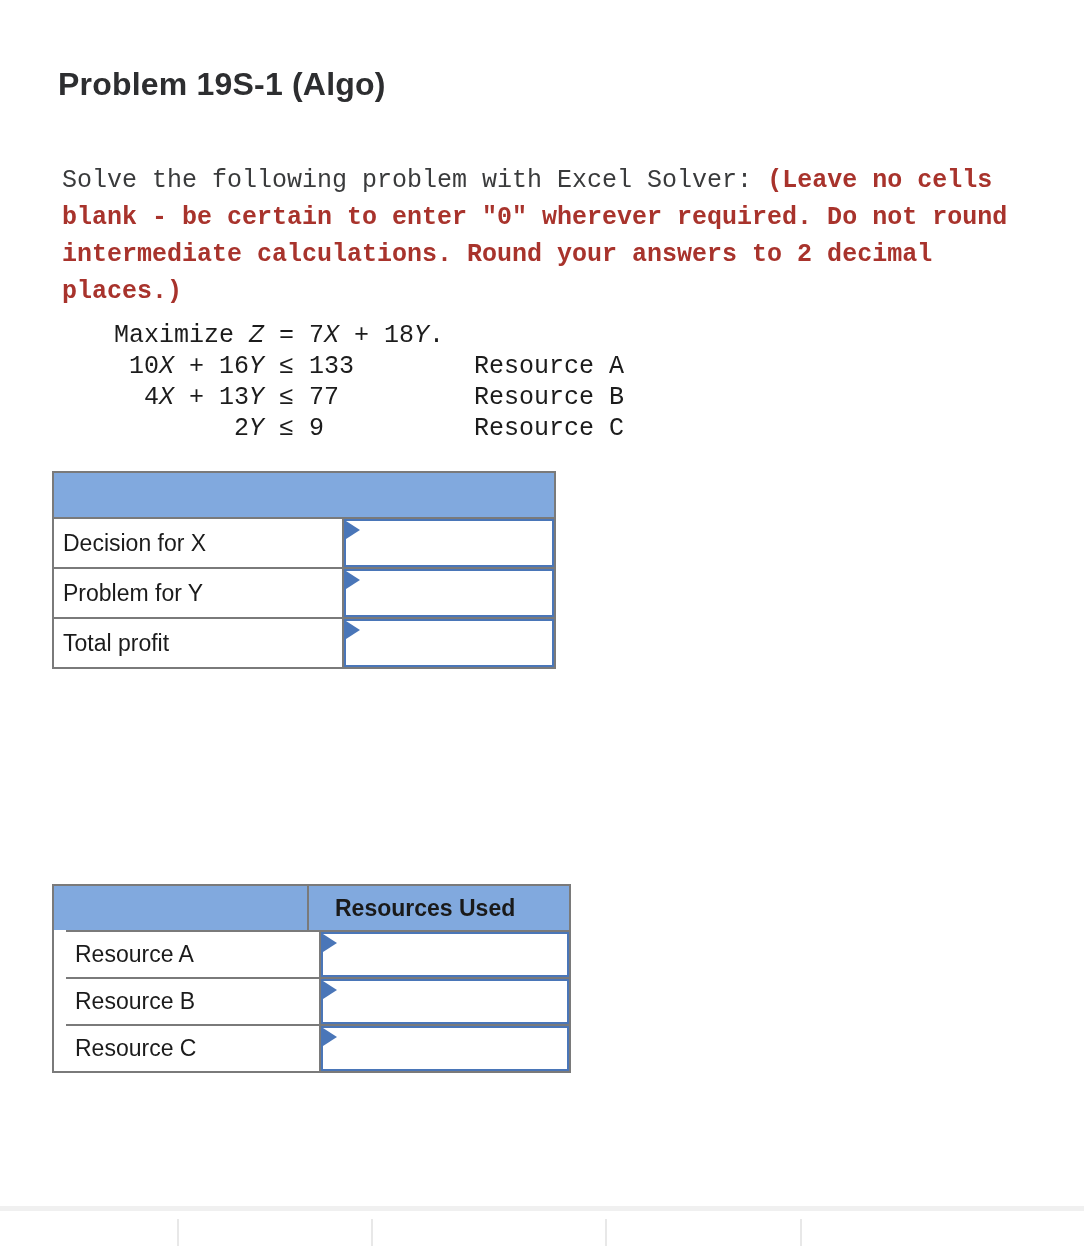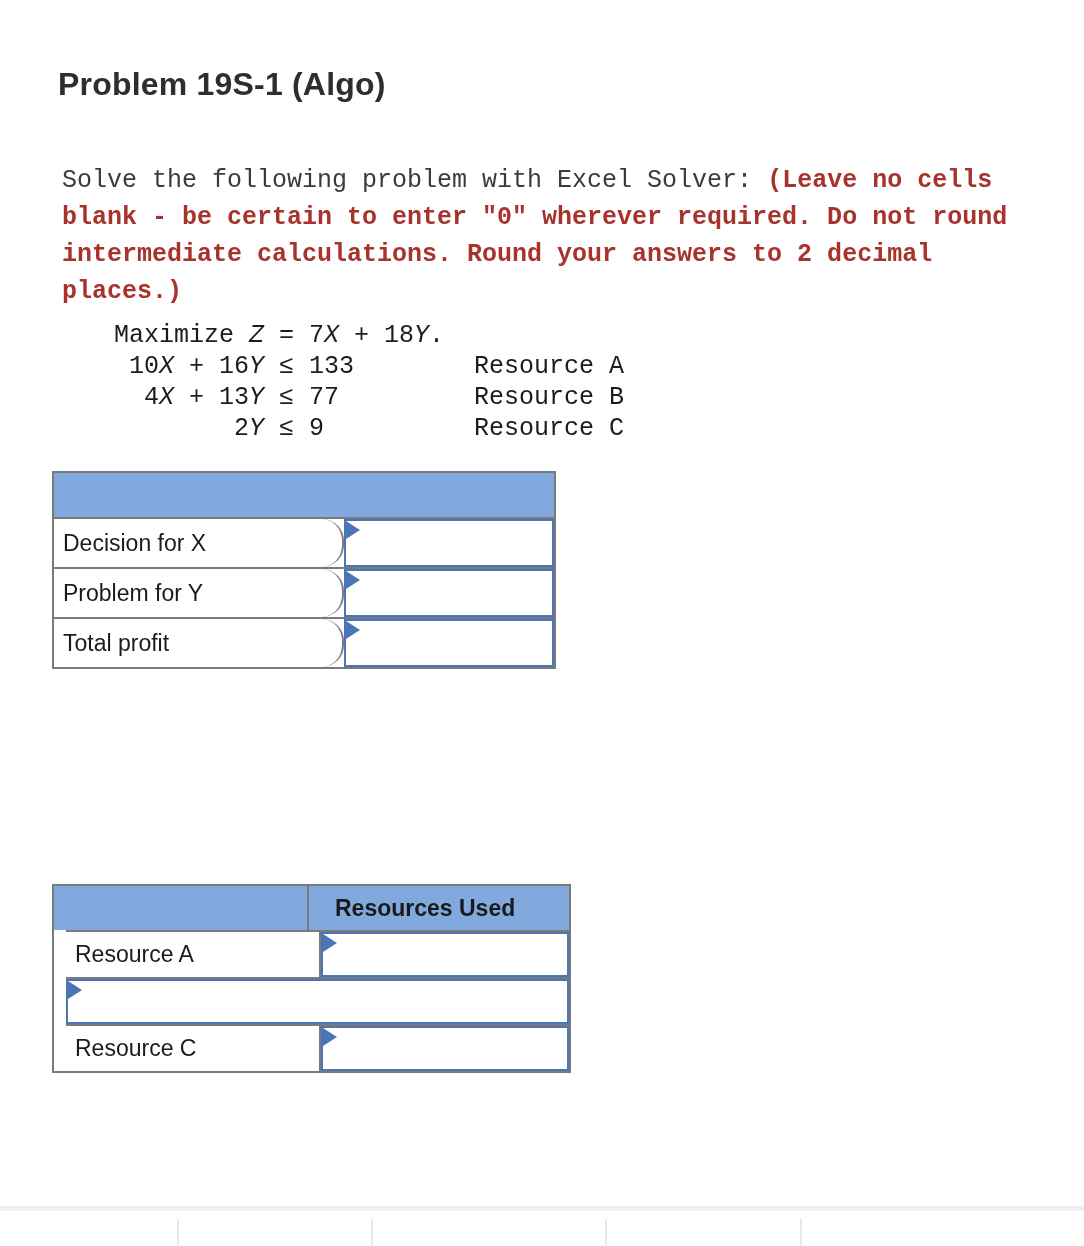--- a/index.html
+++ b/index.html
@@ -94,21 +94,21 @@
   .lbl {
     box-sizing: border-box;
     border-right: 2px solid #7a7a7a;
     display: flex;
     align-items: center;
     padding-left: 9px;
     font-size: 23px;
     color: #1b1b1b;
     background: #ffffff;
   }
-  .tbl-decision .lbl { width: 290px; border-radius: 22px; }
+  .tbl-decision .lbl { width: 290px; }
   .tbl-resources .lbl { width: 255px; }
   .inp {
     flex: 1;
     position: relative;
     background: #ffffff;
   }
   .input-box {
     position: absolute;
     top: 0; left: 0; right: 0; bottom: 0;
     border: 2px solid #4a76b8;
@@ -198,20 +198,21 @@
     <div class="row">
       <div class="lbl">Resource A</div>
       <div class="inp">
         <div class="input-box">
           <span class="tri"></span>
           <span></span>
         </div>
       </div>
     </div>
     <div class="row">
+      <div class="lbl">Resource B</div>
       <div class="inp">
         <div class="input-box">
           <span class="tri"></span>
           <span></span>
         </div>
       </div>
     </div>
     <div class="row">
       <div class="lbl">Resource C</div>
       <div class="inp">

